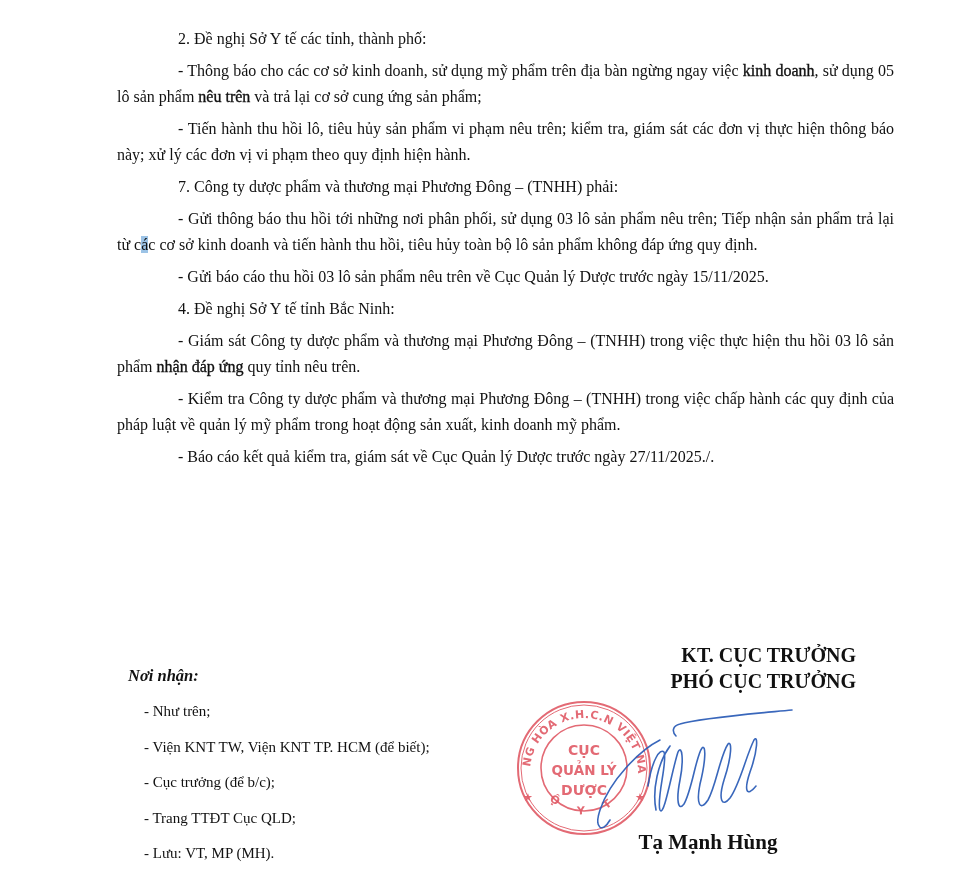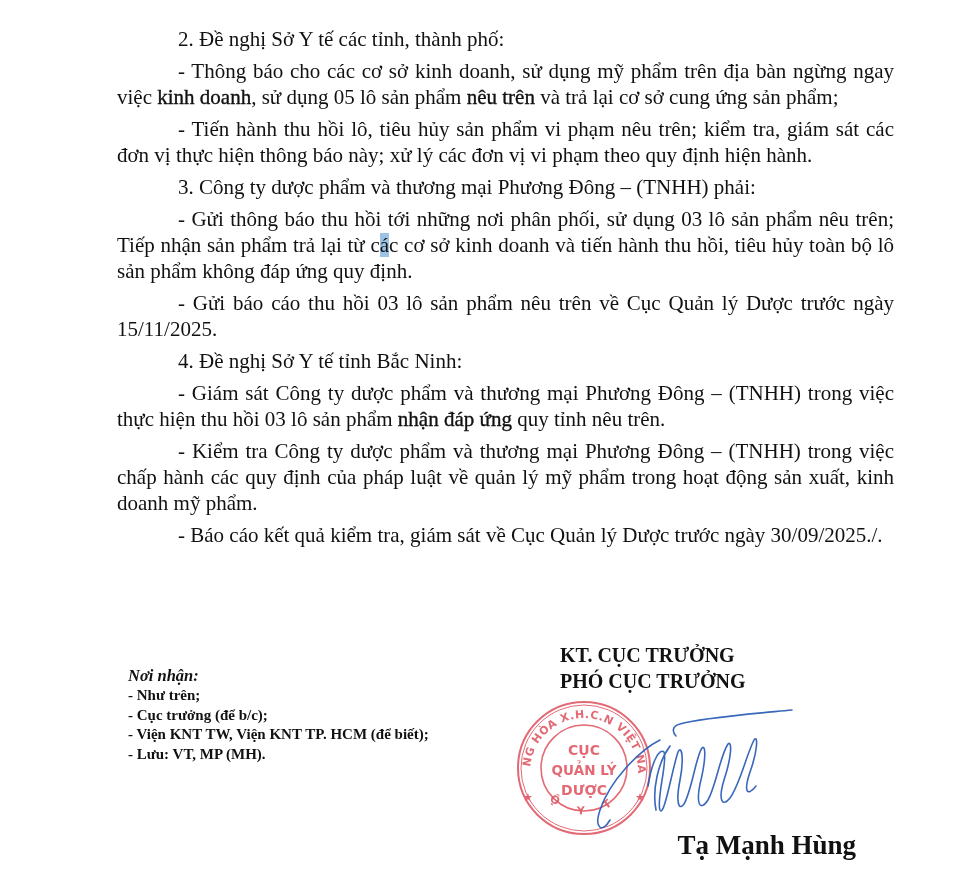--- a/index.html
+++ b/index.html
@@ -1,76 +1,77 @@
 <!DOCTYPE html>
 <html><head>
 <meta charset="utf-8">
 <style>
   html, body { margin: 0; padding: 0; background: #ffffff; }
   body { width: 974px; height: 894px; position: relative; overflow: hidden;
          font-family: "Liberation Serif", "DejaVu Serif", serif; color: #111; }
   .page { position: absolute; left: 0; top: 0; width: 974px; height: 894px; background: #fff; }
   .body-text { position: absolute; left: 117px; top: 26px; width: 777px;
-               font-size: 21px; line-height: 26px; }
+               font-size: 16px; line-height: 26px; }
   .para { margin: 0 0 6px 0; text-align: justify; text-indent: 61px; }
   .para .b { font-weight: normal; margin-top: 13px; -webkit-text-stroke: 0.35px #111; }
   .sel { background: #9cc3e6; }
   .recipients { position: absolute; left: 128px; top: 645px; font-size: 15px; line-height: 19.5px; }
   .recipients .title { font-weight: bold; font-style: italic; font-size: 16.5px; line-height: 21px; margin-top: 20px; }
-  .recipients .item { margin: 0; font-weight: bold; }
-  .sign-block { position: absolute; left: 560px; top: 642px; width: 296px; text-align: left;
+  .recipients .item { margin: 16px; }
+  .sign-block { position: absolute; left: 560px; top: 642px; width: 296px; text-align: right;
                 font-weight: bold; font-size: 20px; line-height: 26px; }
-  .signer-name { position: absolute; left: 560px; top: 830px; width: 296px; text-align: right;
-                 font-weight: bold; font-size: 27px; }
+  .signer-name { position: absolute; left: 560px; top: 830px; width: 296px; text-align: center;
+                 font-weight: bold; font-size: 21px; }
   .stamp { position: absolute; left: 514px; top: 698px; width: 140px; height: 140px; }
   .signature { position: absolute; left: 560px; top: 700px; width: 240px; height: 140px; }
 </style>
 </head>
 <body>
 
 <div class="page">
 
   <div class="body-text">
     <p class="para">
       <span>2. Đề nghị Sở Y tế các tỉnh, thành phố:</span>
     </p>
     <p class="para">
       <span>- Thông báo cho các cơ sở kinh doanh, sử dụng mỹ phẩm trên địa bàn ngừng ngay việc </span><span class="b">kinh doanh</span><span>, sử dụng 05 lô sản phẩm </span><span class="b">nêu trên</span><span> và trả lại cơ sở cung ứng sản phẩm;</span>
     </p>
     <p class="para">
       <span>- Tiến hành thu hồi lô, tiêu hủy sản phẩm vi phạm nêu trên; kiểm tra, giám sát các đơn vị thực hiện thông báo này; xử lý các đơn vị vi phạm theo quy định hiện hành.</span>
     </p>
     <p class="para">
-      <span>3. Công ty dược phẩm và thương mại Phương Đông – (TNHH) phải:</span>
+      <span>7. Công ty dược phẩm và thương mại Phương Đông – (TNHH) phải:</span>
     </p>
     <p class="para">
       <span>- Gửi thông báo thu hồi tới những nơi phân phối, sử dụng 03 lô sản phẩm nêu trên; Tiếp nhận sản phẩm trả lại từ c</span><span class="sel">á</span><span>c cơ sở kinh doanh và tiến hành thu hồi, tiêu hủy toàn bộ lô sản phẩm không đáp ứng quy định.</span>
     </p>
     <p class="para">
       <span>- Gửi báo cáo thu hồi 03 lô sản phẩm nêu trên về Cục Quản lý Dược trước ngày 15/11/2025.</span>
     </p>
     <p class="para">
       <span>4. Đề nghị Sở Y tế tỉnh Bắc Ninh:</span>
     </p>
     <p class="para">
       <span>- Giám sát Công ty dược phẩm và thương mại Phương Đông – (TNHH) trong việc thực hiện thu hồi 03 lô sản phẩm </span><span class="b">nhận đáp ứng</span><span> quy tỉnh nêu trên.</span>
     </p>
     <p class="para">
       <span>- Kiểm tra Công ty dược phẩm và thương mại Phương Đông – (TNHH) trong việc chấp hành các quy định của pháp luật về quản lý mỹ phẩm trong hoạt động sản xuất, kinh doanh mỹ phẩm.</span>
     </p>
     <p class="para">
-      <span>- Báo cáo kết quả kiểm tra, giám sát về Cục Quản lý Dược trước ngày 30/09/2025./.</span>
+      <span>- Báo cáo kết quả kiểm tra, giám sát về Cục Quản lý Dược trước ngày 27/11/2025./.</span>
     </p>
   </div>
 
   <div class="recipients">
     <div class="title">Nơi nhận:</div>
     <div class="item">- Như trên;</div>
+    <div class="item">- Viện KNT TW, Viện KNT TP. HCM (để biết);</div>
     <div class="item">- Cục trưởng (để b/c);</div>
-    <div class="item">- Viện KNT TW, Viện KNT TP. HCM (để biết);</div>
+    <div class="item">- Trang TTĐT Cục QLD;</div>
     <div class="item">- Lưu: VT, MP (MH).</div>
   </div>
 
   <div class="sign-block">
     <div>KT. CỤC TRƯỞNG</div>
     <div>PHÓ CỤC TRƯỞNG</div>
   </div>
 
   <svg class="stamp" viewBox="0 0 140 140">
     <defs>

